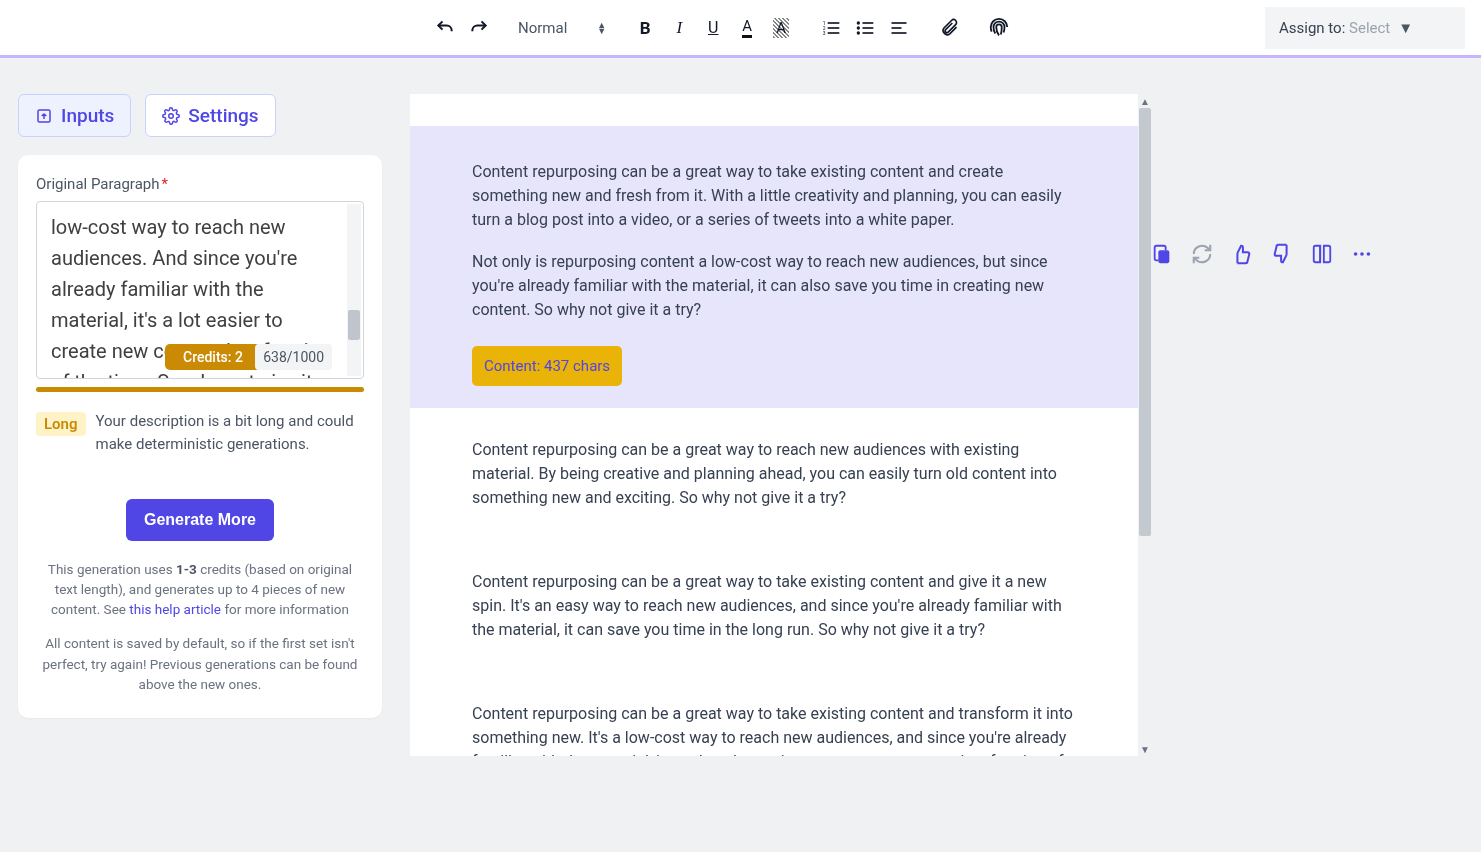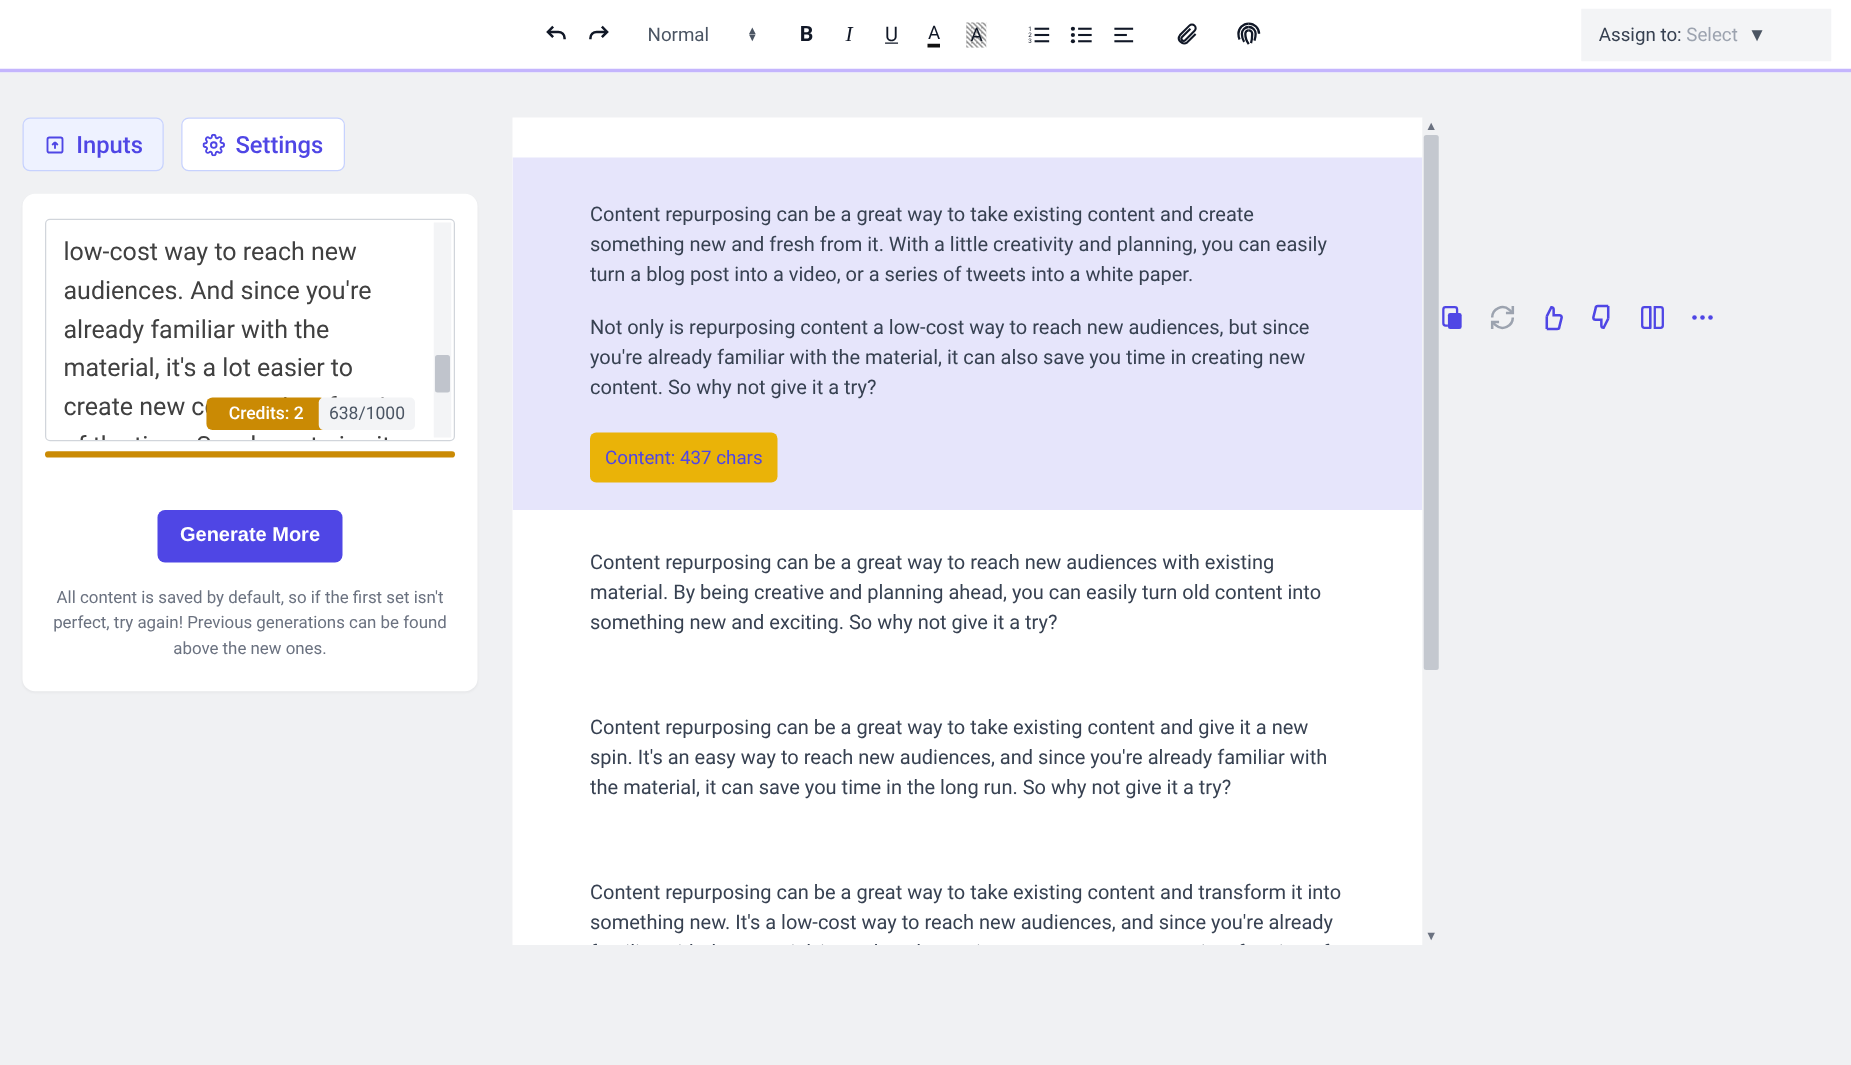--- a/index.html
+++ b/index.html
@@ -181,33 +181,43 @@
       <div class="tab-btn secondary">
         <svg viewBox="0 0 24 24" fill="none" stroke="currentColor" stroke-width="2">
             <circle cx="12" cy="12" r="3"></circle>
             <path d="M19.4 15a1.65 1.65 0 00.33 1.82l.06.06a2 2 0 11-2.83 2.83l-.06-.06a1.65 1.65 0 00-1.82-.33 1.65 1.65 0 00-1 1.51V21a2 2 0 11-4 0v-.09a1.65 1.65 0 00-1-1.51 1.65 1.65 0 00-1.82.33l-.06.06a2 2 0 11-2.83-2.83l.06-.06a1.65 1.65 0 00.33-1.82 1.65 1.65 0 00-1.51-1H3a2 2 0 110-4h.09a1.65 1.65 0 001.51-1 1.65 1.65 0 00-.33-1.82l-.06-.06a2 2 0 112.83-2.83l.06.06a1.65 1.65 0 001.82.33h0a1.65 1.65 0 001-1.51V3a2 2 0 114 0v.09a1.65 1.65 0 001 1.51 1.65 1.65 0 001.82-.33l.06-.06a2 2 0 112.83 2.83l-.06.06a1.65 1.65 0 00-.33 1.82v0a1.65 1.65 0 001.51 1H21a2 2 0 110 4h-.09a1.65 1.65 0 00-1.51 1z"></path>
           </svg>
         <span>Settings</span>
       </div>
     </div>
 
     <div class="panel">
+      <div class="label-row">
+        <span>Original Paragraph</span><span class="req-star">*</span>
+      </div>
       <div class="ta-wrap">
         <div class="ta-content">low-cost way to reach new audiences. And since you're already familiar with the material, it's a lot easier to create new content in a fraction of the time. So why not give it a try?</div>
         <div class="ta-scroll">
             <div class="ta-thumb"></div>
           </div>
         <div class="credits-badge">Credits: 2</div>
         <div class="counter-badge">638/1000</div>
       </div>
       <div class="progress"></div>
 
+      <div class="warn-row">
+        <div class="warn-badge">Long</div>
+        <div class="warn-text">Your description is a bit long and could make deterministic generations.</div>
+      </div>
 
       <button class="gen-btn">Generate More</button>
 
+      <div class="info-text">
+        <span>This generation uses </span><strong>1-3</strong><span> credits (based on original text length), and generates up to 4 pieces of new content. See </span><a href="#">this help article</a><span> for more information</span>
+      </div>
       <div class="info-text">All content is saved by default, so if the first set isn't perfect, try again! Previous generations can be found above the new ones.</div>
     </div>
   </div>
 
   <div class="center-col">
     <div class="doc-wrap">
       <div class="doc-gap"></div>
       <div id="output-blocks">
           <div class="block highlight"><div class="para">Content repurposing can be a great way to take existing content and create something new and fresh from it. With a little creativity and planning, you can easily turn a blog post into a video, or a series of tweets into a white paper.</div><div class="para">Not only is repurposing content a low-cost way to reach new audiences, but since you're already familiar with the material, it can also save you time in creating new content. So why not give it a try?</div><div class="char-badge">Content: 437 chars</div></div>
           <div class="block">

